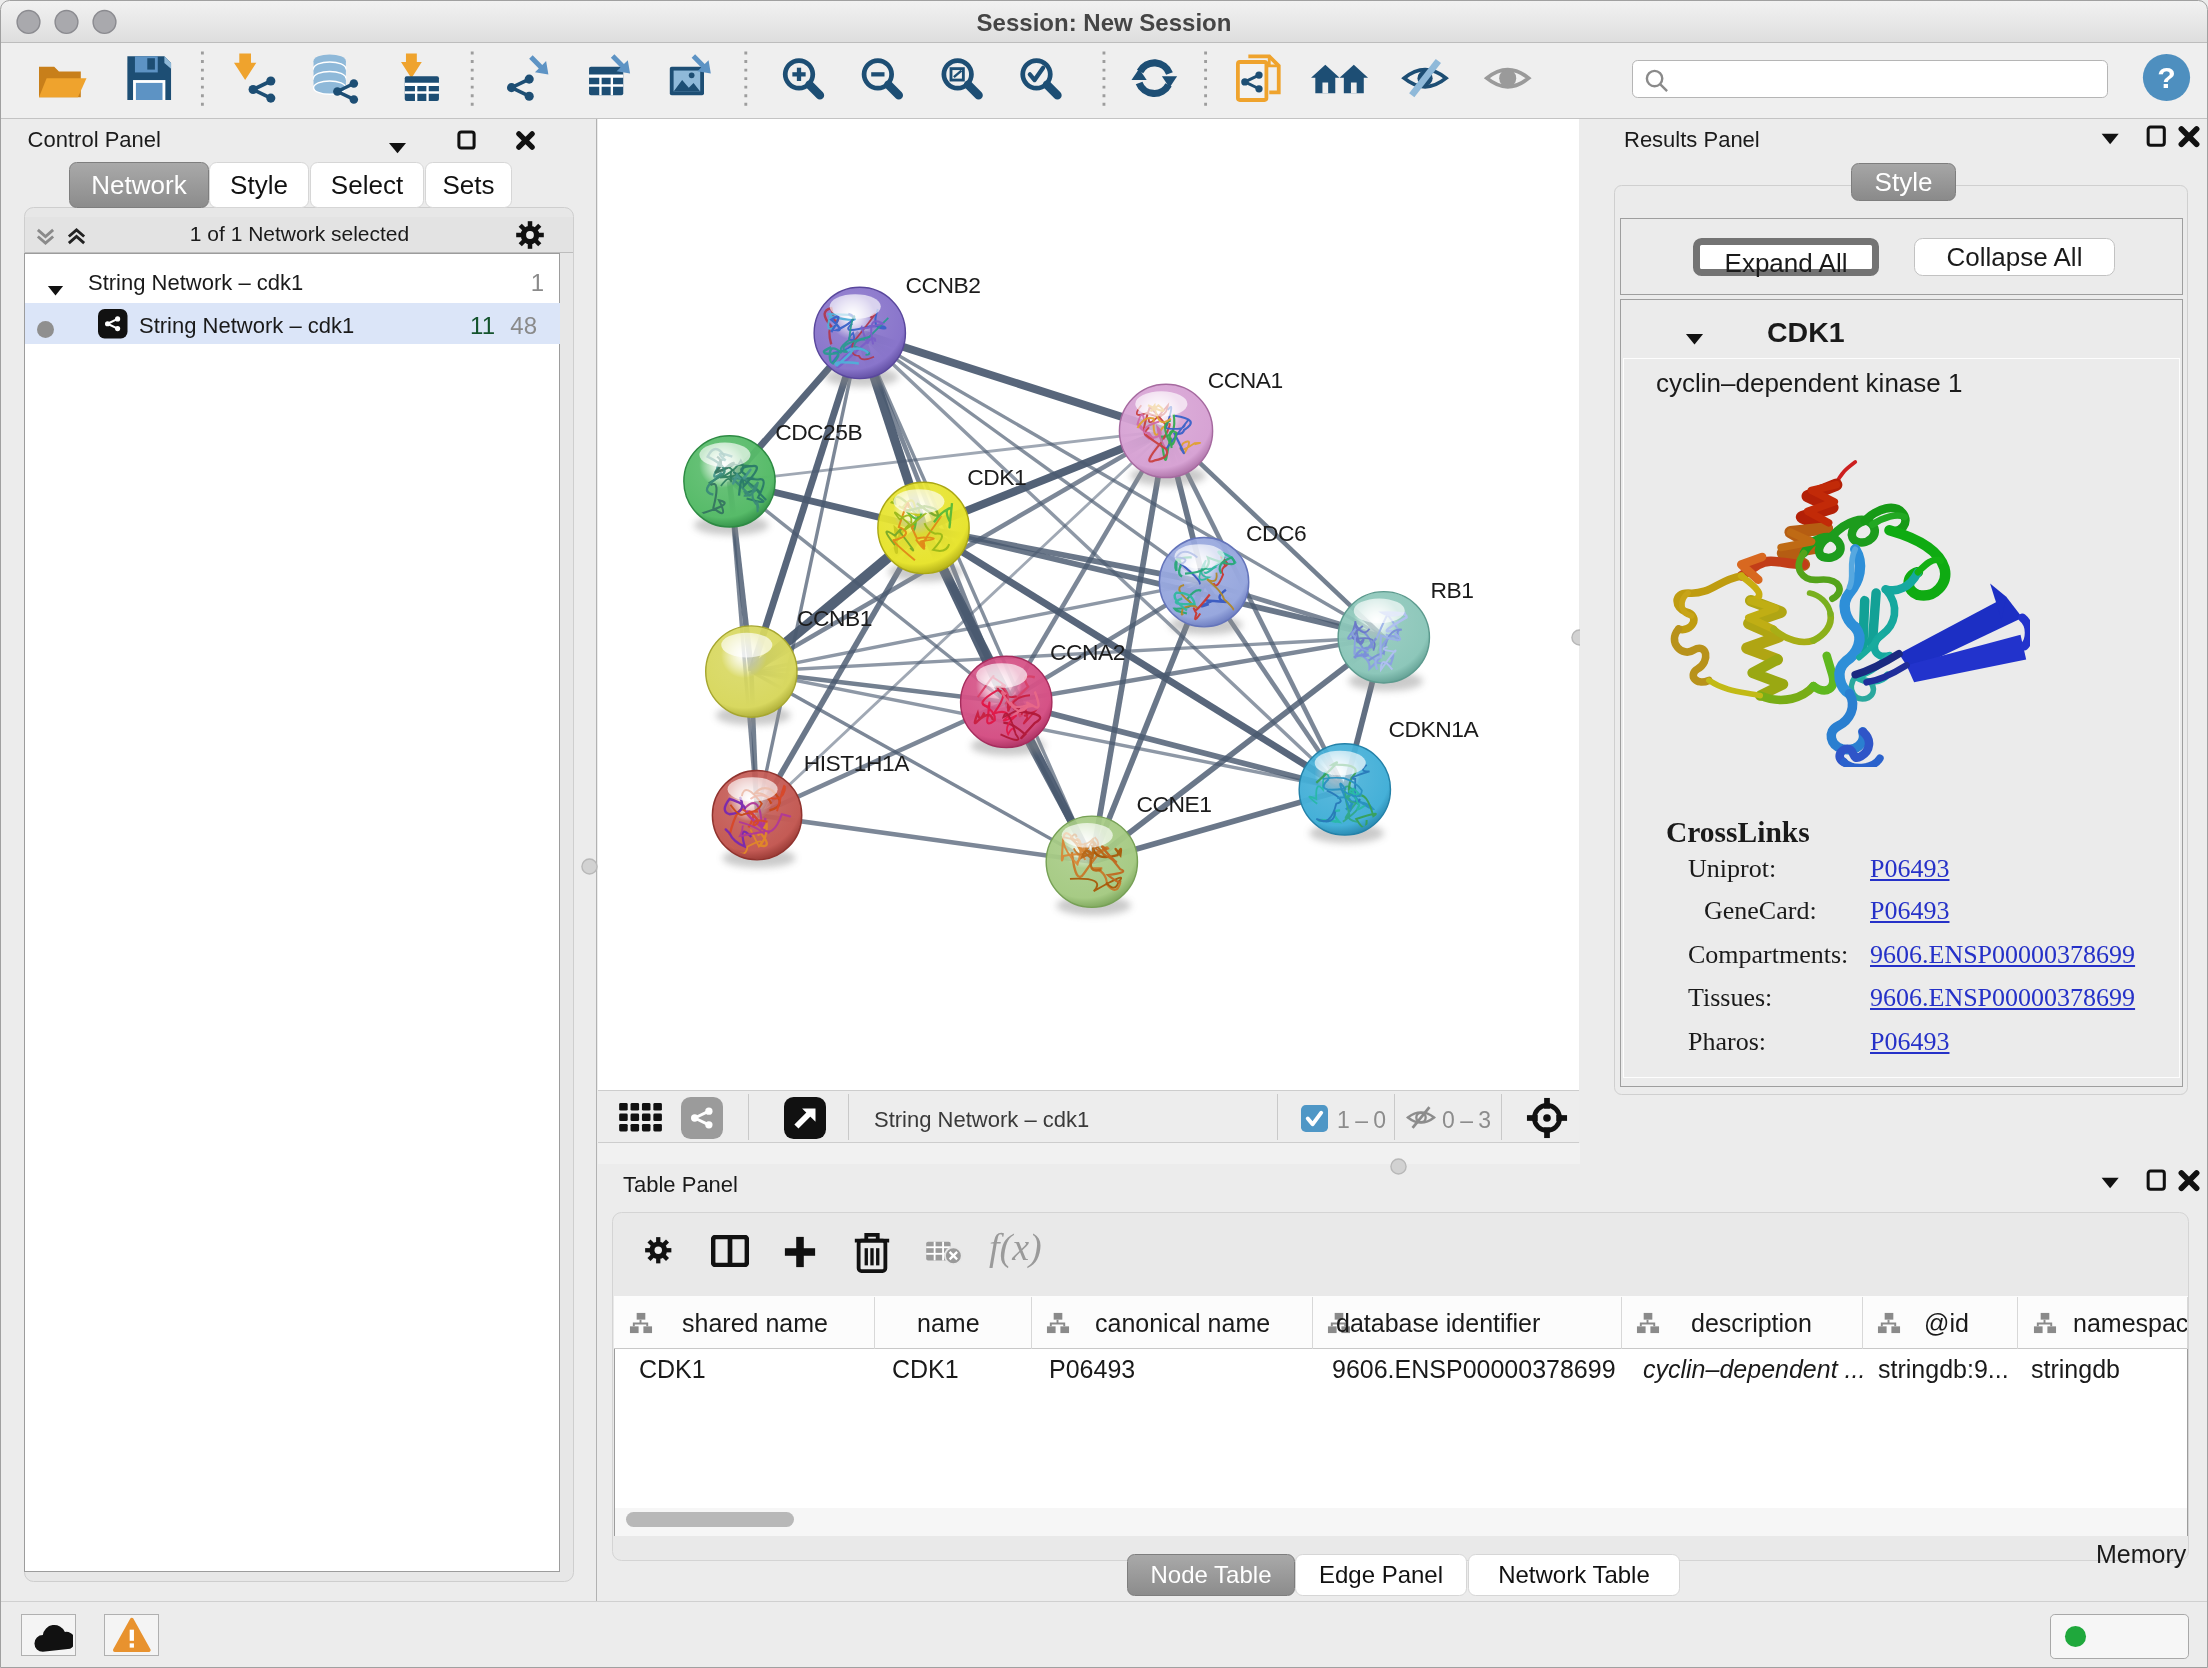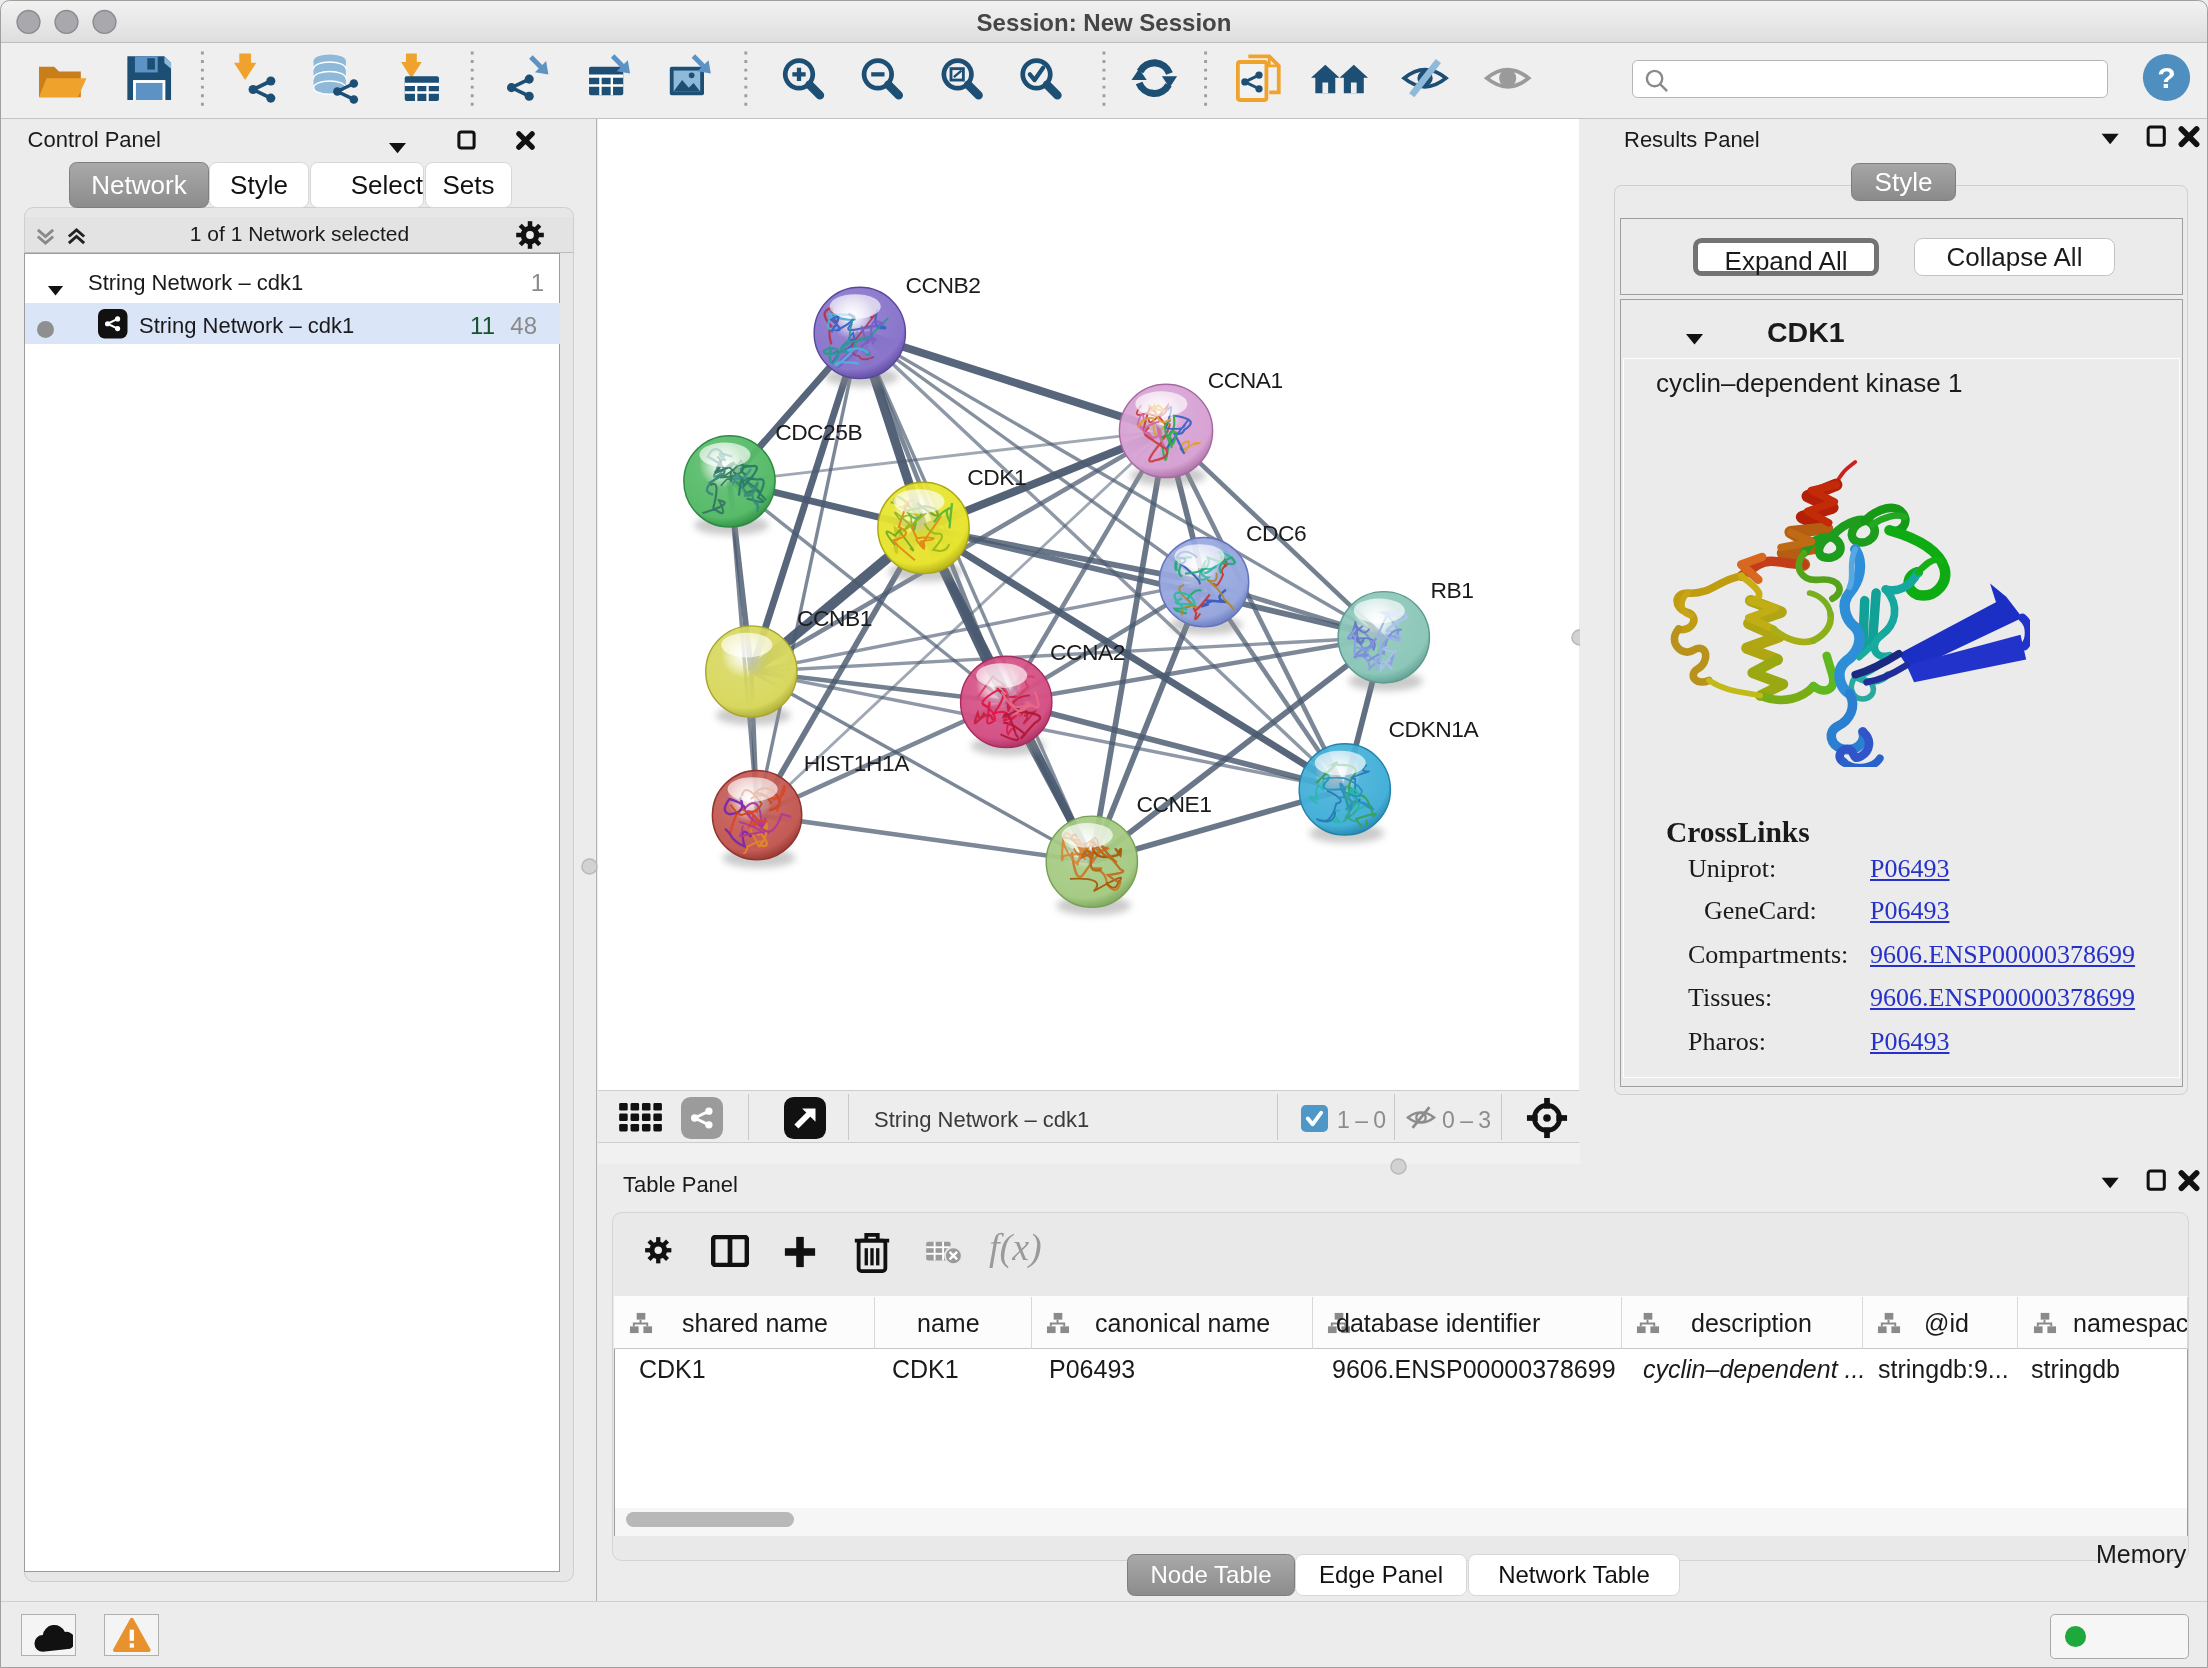--- a/index.html
+++ b/index.html
@@ -165,21 +165,21 @@
     </svg></div>
 <div style="position:absolute;left:457px;top:127px;width:19px;height:20px;"><svg width="19" height="20" viewBox="0 0 20 21" style="">
       <rect x="2" y="2" width="16" height="17" rx="2.5" fill="none" stroke="#111" stroke-width="3.2"></rect>
     </svg></div>
 <div style="position:absolute;left:516px;top:127px;width:19px;height:19px;"><svg width="19" height="19" viewBox="0 0 20 20" style="">
       <path d="M3,3 L17,17 M17,3 L3,17" stroke="#111" stroke-width="5.5" stroke-linecap="round"></path>
     </svg></div>
 <div style="position:absolute;left:24px;top:207px;width:550px;height:1375px;background:#e7e7e7;border:1px solid #cecece;border-radius:9.5px;"></div>
 <div style="position:absolute;left:69px;top:162px;width:140px;height:46px;background:linear-gradient(#a9a9a9,#8c8c8c);color:#fff;border:1px solid #7e7e7e;border-radius:7.6px;text-align:center;line-height:44px;font-size:26px;">Network</div>
 <div style="position:absolute;left:209px;top:162px;width:100px;height:46px;background:#fff;color:#111;border:1px solid #d6d6d6;border-radius:7.6px;text-align:center;line-height:44px;font-size:26px;">Style</div>
-<div style="position:absolute;left:310px;top:162px;width:114px;height:46px;background:#fff;color:#111;border:1px solid #d6d6d6;border-radius:7.6px;text-align:right;line-height:44px;font-size:26px;">Select</div>
+<div style="position:absolute;left:310px;top:162px;width:114px;height:46px;background:#fff;color:#111;border:1px solid #d6d6d6;border-radius:7.6px;text-align:center;line-height:44px;font-size:26px;">Select</div>
 <div style="position:absolute;left:425px;top:162px;width:87px;height:46px;background:#fff;color:#111;border:1px solid #d6d6d6;border-radius:7.6px;text-align:center;line-height:44px;font-size:26px;">Sets</div>
 <div style="position:absolute;left:25px;top:217px;width:548px;height:36px;background:#e3e3e3;border-bottom:1px solid #bdbdbd;"></div>
 <div style="position:absolute;left:34px;top:224px;width:23px;height:21px;"><svg width="23" height="21" viewBox="0 0 24 22" style="">
       <path d="M4,4 L12,11 L20,4 M4,11 L12,18 L20,11" fill="none" stroke="#8a8a8a" stroke-width="3"></path>
     </svg></div>
 <div style="position:absolute;left:65px;top:224px;width:23px;height:21px;"><svg width="23" height="21" viewBox="0 0 24 22" style="">
       <path d="M4,11 L12,4 L20,11 M4,18 L12,11 L20,18" fill="none" stroke="#222" stroke-width="3"></path>
     </svg></div>
 <div class="abs" style="left:114px;top:222px;width:371px;text-align:center;font-size:21px;">1 of 1 Network selected</div>
 <div style="position:absolute;left:515px;top:220px;width:30px;height:30px;"><svg width="30" height="30" viewBox="0 0 32 32" style="">
@@ -621,21 +621,21 @@
 <div style="position:absolute;left:1580px;top:119px;width:629px;height:1045px;background:#ececec;"></div>
 <div class="abs" style="left:1624px;top:127px;font-size:22px;">Results Panel</div>
 <div style="position:absolute;left:2094px;top:125px;width:114px;height:27px;"><svg width="114" height="27" viewBox="0 0 120 28" style="">
       <path d="M8,9 L26,9 L17,20 Z" fill="#111"></path>
       <rect x="57" y="2" width="17" height="19" rx="2.5" fill="none" stroke="#111" stroke-width="3.2"></rect>
       <path d="M92,4 L108,20 M108,4 L92,20" stroke="#111" stroke-width="6" stroke-linecap="round"></path>
     </svg></div>
 <div style="position:absolute;left:1614px;top:185px;width:574px;height:910px;background:#ebebeb;border:1px solid #cfcfcf;border-radius:7.6px;"></div>
 <div style="position:absolute;left:1851px;top:163px;width:105px;height:38px;background:linear-gradient(#a6a6a6,#8a8a8a);border:1px solid #7e7e7e;border-radius:7.6px;color:#fff;text-align:center;line-height:36px;font-size:26px;">Style</div>
 <div style="position:absolute;left:1620px;top:218px;width:563px;height:77px;background:#ebebeb;border:1.4px solid #9e9e9e;"></div>
-<div style="position:absolute;left:1693px;top:238px;width:186px;height:38px;background:#fff;border:5px solid #737373;border-radius:8.6px;text-align:center;line-height:36px;font-size:26px;">Expand All</div>
+<div style="position:absolute;left:1693px;top:238px;width:186px;height:38px;background:#fff;border:7px solid #737373;border-radius:8.6px;text-align:center;line-height:36px;font-size:26px;">Expand All</div>
 <div style="position:absolute;left:1914px;top:238px;width:201px;height:38px;background:#fff;border:1px solid #c2c2c2;border-radius:8.6px;text-align:center;line-height:36px;font-size:26px;">Collapse All</div>
 <div style="position:absolute;left:1620px;top:299px;width:563px;height:788px;background:#ebebeb;border:1.4px solid #9e9e9e;"></div>
 <div style="position:absolute;left:1684px;top:323px;width:21px;height:14.3px;"><svg width="21" height="14.3" viewBox="0 0 22 15" style="">
       <path d="M2,2 L20,2 L11,13 Z" fill="#111"></path>
     </svg></div>
 <div class="abs" style="left:1767px;top:316px;font-size:28.5px;font-weight:bold;">CDK1</div>
 <div style="position:absolute;left:1623px;top:358px;width:557px;height:720px;background:#ebebeb;border:1px solid #fdfdfd;"></div>
 <div class="abs" style="left:1656px;top:368px;font-size:26px;">cyclin–dependent kinase 1</div>
 <div style="position:absolute;left:1669px;top:458px;width:361px;height:309px;"><svg width="361" height="309" viewBox="0 0 380 325" style="">
       <path d="M196,4 C188,10 180,16 176,28" fill="none" stroke="#cc1f1f" stroke-width="4" stroke-linecap="round" stroke-linejoin="round"></path>

